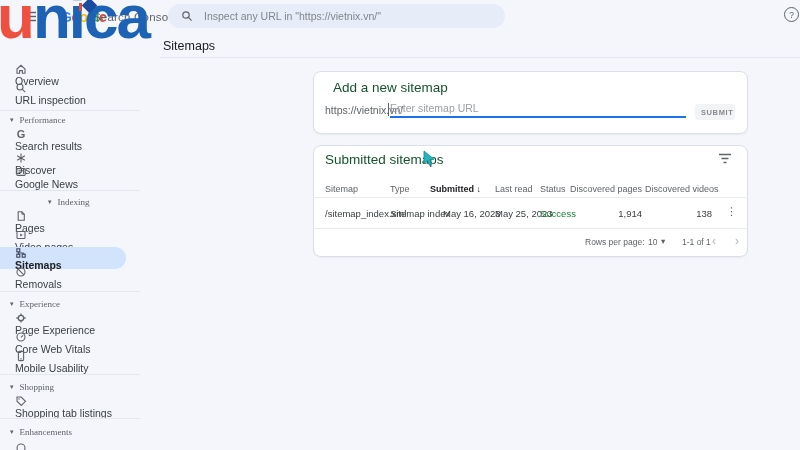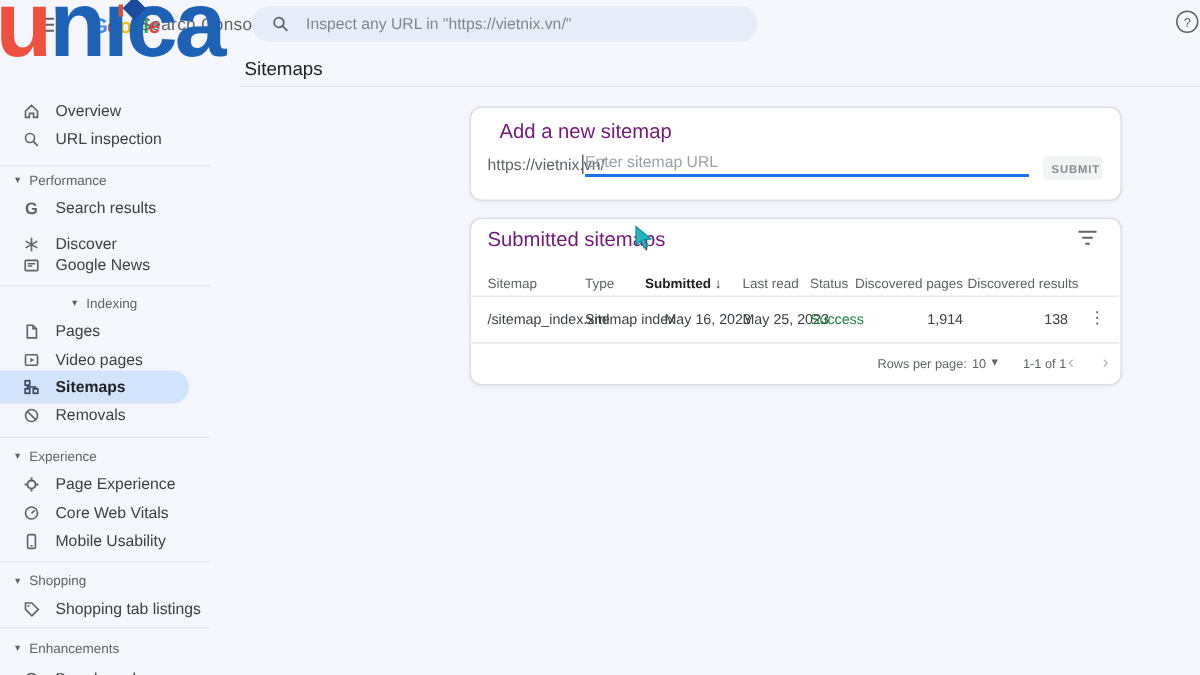--- a/index.html
+++ b/index.html
@@ -20,33 +20,33 @@
   .unica{left:-3px;top:-14px;font-size:62px;font-weight:bold;letter-spacing:-2px;line-height:1;
          pointer-events:none;}
   .unica .red{color:#ee5140;}
   .unica .blue{color:#1e62b6;}
   .gradcap{left:84px;top:0px;width:11px;height:11px;background:#1c4b9e;transform:rotate(45deg);}
   .tassel{left:79px;top:3px;width:3px;height:8px;background:#e04b3a;}
   
   .page-title{left:163px;top:39px;font-size:12.5px;color:#202124;}
   .hdr-divider{left:160px;top:57px;width:640px;height:1px;background:#e1e5ef;}
   
-  .snav{left:0;width:126px;height:22px;display:flex;align-items:center;gap:10px;
-        padding-left:15px;box-sizing:border-box;border-radius:0 14px 14px 0;cursor:pointer;}
+  .snav{left:0;width:126px;height:22px;display:flex;align-items:flex-start;gap:0;
+        padding-left:15px;box-sizing:border-box;border-radius:0 14px 14px 0;cursor:pointer;flex-direction:column;}
   .snav.sel{background:#d2e3fc;}
   .slb{font-size:10.5px;color:#3c4043;white-space:nowrap;}
   .snav.sel .slb{color:#202124;font-weight:bold;}
   .sic{width:12px;height:12px;display:flex;align-items:center;justify-content:center;flex:none;}
   .ssec{left:0;height:14px;display:flex;align-items:center;gap:6px;padding-left:10px;
-        font-size:9px;color:#5f6368;cursor:pointer;}
+        font-size:9px;color:#5f6368;cursor:pointer;font-family:Liberation Serif, serif;}
   .chev{font-size:7px;color:#5f6368;}
   .sdiv{left:0;width:140px;height:1px;background:#e4e7ee;}
   
   .card{background:#fff;border:1px solid #dadfe8;border-radius:8px;box-shadow:0 1px 2px rgba(60,64,67,.06);}
-  .card-title{font-size:13.5px;color:#701a75;}
+  .card-title{font-size:13.5px;color:#14532d;}
   .prefix{font-size:10.5px;color:#5f6368;}
   .caret{width:1px;height:13px;background:#5f6368;}
   .sitemap-input{border:none;outline:none;background:transparent;font-family:"Liberation Sans",sans-serif;
                  font-size:10.5px;color:#3c4043;border-bottom:2px solid #1a73e8;width:296px;height:16px;padding:0;}
   .sitemap-input::placeholder{color:#9aa0a6;}
   .submit-btn{background:#f1f3f4;color:#868b90;border:none;border-radius:3px;font-size:7.5px;
               font-weight:bold;letter-spacing:.6px;width:40px;height:16px;cursor:pointer;
               font-family:"Liberation Sans",sans-serif;}
   
   .th{font-size:9px;color:#5f6368;white-space:nowrap;}
@@ -272,21 +272,21 @@
 
   <div class="abs th" style="left:325px;top:184px;">Sitemap</div>
   <div class="abs th" style="left:390px;top:184px;">Type</div>
   <div class="abs th bold" style="left:430px;top:184px;">
     <span>Submitted</span>
     <span>↓</span>
   </div>
   <div class="abs th" style="left:495px;top:184px;">Last read</div>
   <div class="abs th" style="left:540px;top:184px;">Status</div>
   <div class="abs th num" style="left:555px;top:184px;width:87px;">Discovered pages</div>
-  <div class="abs th num" style="left:645px;top:184px;width:67px;">Discovered results</div>
+  <div class="abs th num" style="left:645px;top:184px;width:67px;">Discovered videos</div>
 
   <div class="abs row-divider" style="left:313px;top:197px;width:433px;"></div>
 
   <div class="abs td" style="left:325px;top:208px;">/sitemap_index.xml</div>
   <div class="abs td" style="left:390px;top:208px;">Sitemap index</div>
   <div class="abs td" style="left:443px;top:208px;">May 16, 2023</div>
   <div class="abs td" style="left:495px;top:208px;">May 25, 2023</div>
   <div class="abs td success" style="left:540px;top:208px;">Success</div>
   <div class="abs td num" style="left:555px;top:208px;width:87px;">1,914</div>
   <div class="abs td num" style="left:645px;top:208px;width:67px;">138</div>

